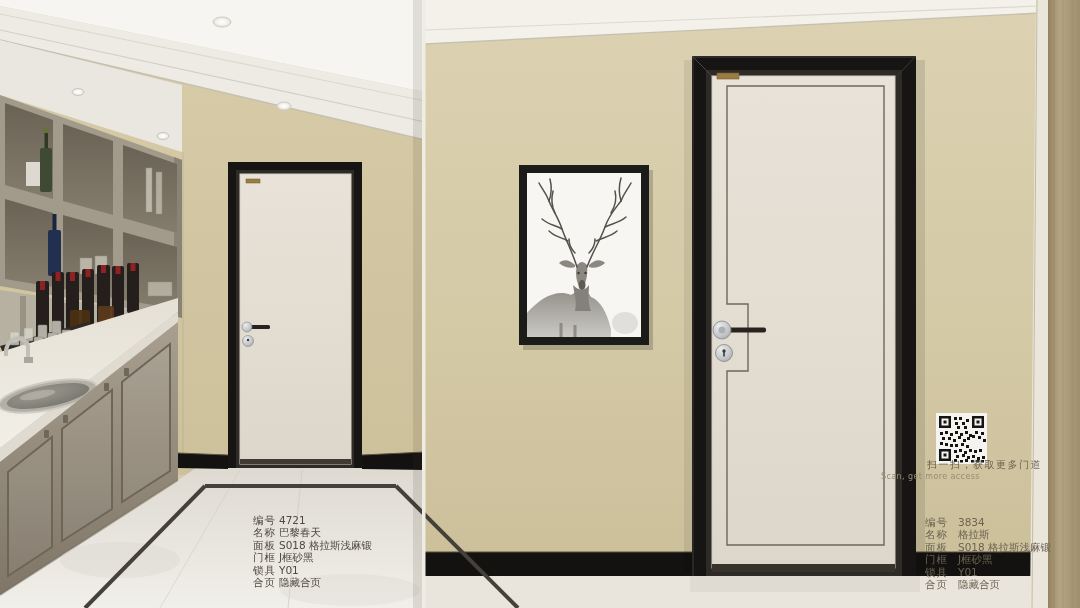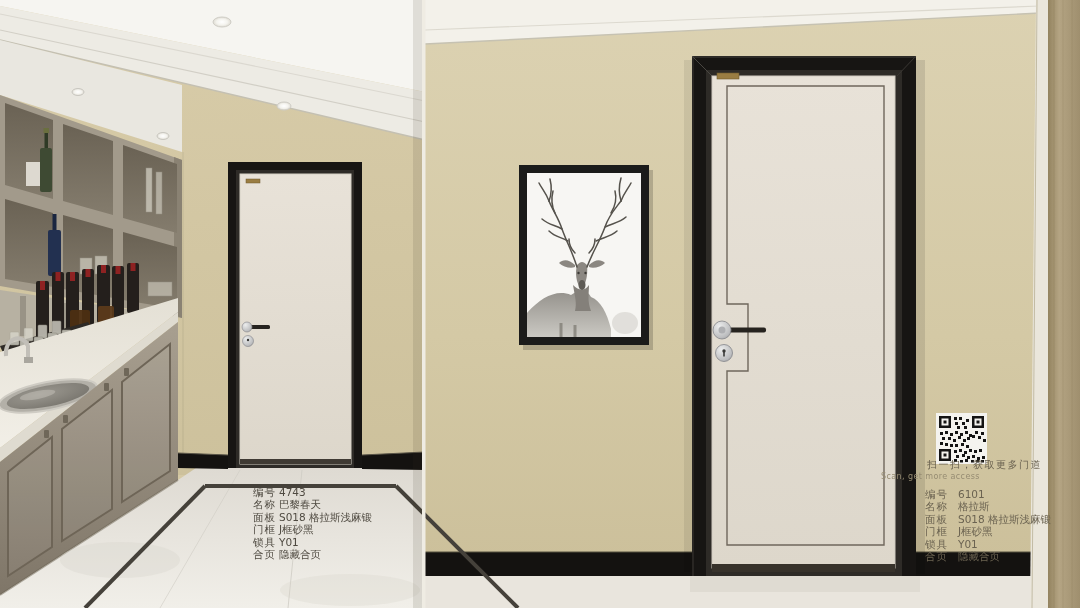--- a/index.html
+++ b/index.html
@@ -2,21 +2,21 @@
 <html style="--wall-beige: #d5c9a5; --wall-side-tan: #ab9b79; --door-panel: #e5dfd5; --door-frame: #171513; --molding-white: #f3f1ea; --baseboard-black: #141210; --floor-light: #e9e5dd; --text-dark: #4f4a41; --brand-plate-gold: #9a7d42; --handle-metal: #c9cacc; --handle-bar: #26231f;"><head>
 <meta charset="utf-8">
 <style>
   html,body{margin:0;padding:0;background:#222;}
   .stage{
     position:relative;width:1080px;height:608px;overflow:hidden;
     font-family:"DejaVu Sans","Liberation Sans",sans-serif;
     background:var(--wall-beige,#d5c9a5);
   }
   .gfx{position:absolute;left:0;top:0;}
-  .spec-block{position:absolute;z-index:5;}
+  .spec-block{position:absolute;z-index:5;margin-top:28px;}
   .spec-row{display:flex;white-space:nowrap;}
   .left-specs{left:253px;top:486px;font-size:10.5px;line-height:12.45px;color:#4f4a41;}
   .left-specs .spec-label{width:23px;margin-right:3px;letter-spacing:1px;}
   .right-specs{left:925px;top:488px;font-size:10.5px;line-height:12.4px;color:#6b6351;}
   .right-specs .spec-label{width:22px;margin-right:11px;letter-spacing:1px;}
   .scan-cn{position:absolute;left:927px;top:458px;font-size:10px;letter-spacing:1.5px;color:#6b6351;z-index:5;}
   .scan-en{position:absolute;left:881px;top:472px;font-size:8px;letter-spacing:.4px;color:#968c72;z-index:5;}
 </style>
 </head>
 <body>
@@ -386,21 +386,21 @@
       <line x1="362" y1="455" x2="425" y2="452" stroke="#5a5548" stroke-width="1"></line>
 
       <rect x="413" y="0" width="10" height="608" fill="#3c3522" opacity=".12"></rect>
       <rect x="422" y="0" width="3.5" height="608" fill="#efece3"></rect>
     </g>
   </svg>
 
   <div class="spec-block left-specs">
     <div class="spec-row">
         <span class="spec-label">编号</span>
-        <span class="spec-value">4743</span>
+        <span class="spec-value">4721</span>
       </div>
     <div class="spec-row">
         <span class="spec-label">名称</span>
         <span class="spec-value">巴黎春天</span>
       </div>
     <div class="spec-row">
         <span class="spec-label">面板</span>
         <span class="spec-value">S018 格拉斯浅麻锻</span>
       </div>
     <div class="spec-row">
@@ -416,21 +416,21 @@
         <span class="spec-value">隐藏合页</span>
       </div>
   </div>
 
   <div class="scan-cn">扫一扫，获取更多门道</div>
   <div class="scan-en">Scan, get more access</div>
 
   <div class="spec-block right-specs">
     <div class="spec-row">
         <span class="spec-label">编号</span>
-        <span class="spec-value">6101</span>
+        <span class="spec-value">3834</span>
       </div>
     <div class="spec-row">
         <span class="spec-label">名称</span>
         <span class="spec-value">格拉斯</span>
       </div>
     <div class="spec-row">
         <span class="spec-label">面板</span>
         <span class="spec-value">S018 格拉斯浅麻锻</span>
       </div>
     <div class="spec-row">

